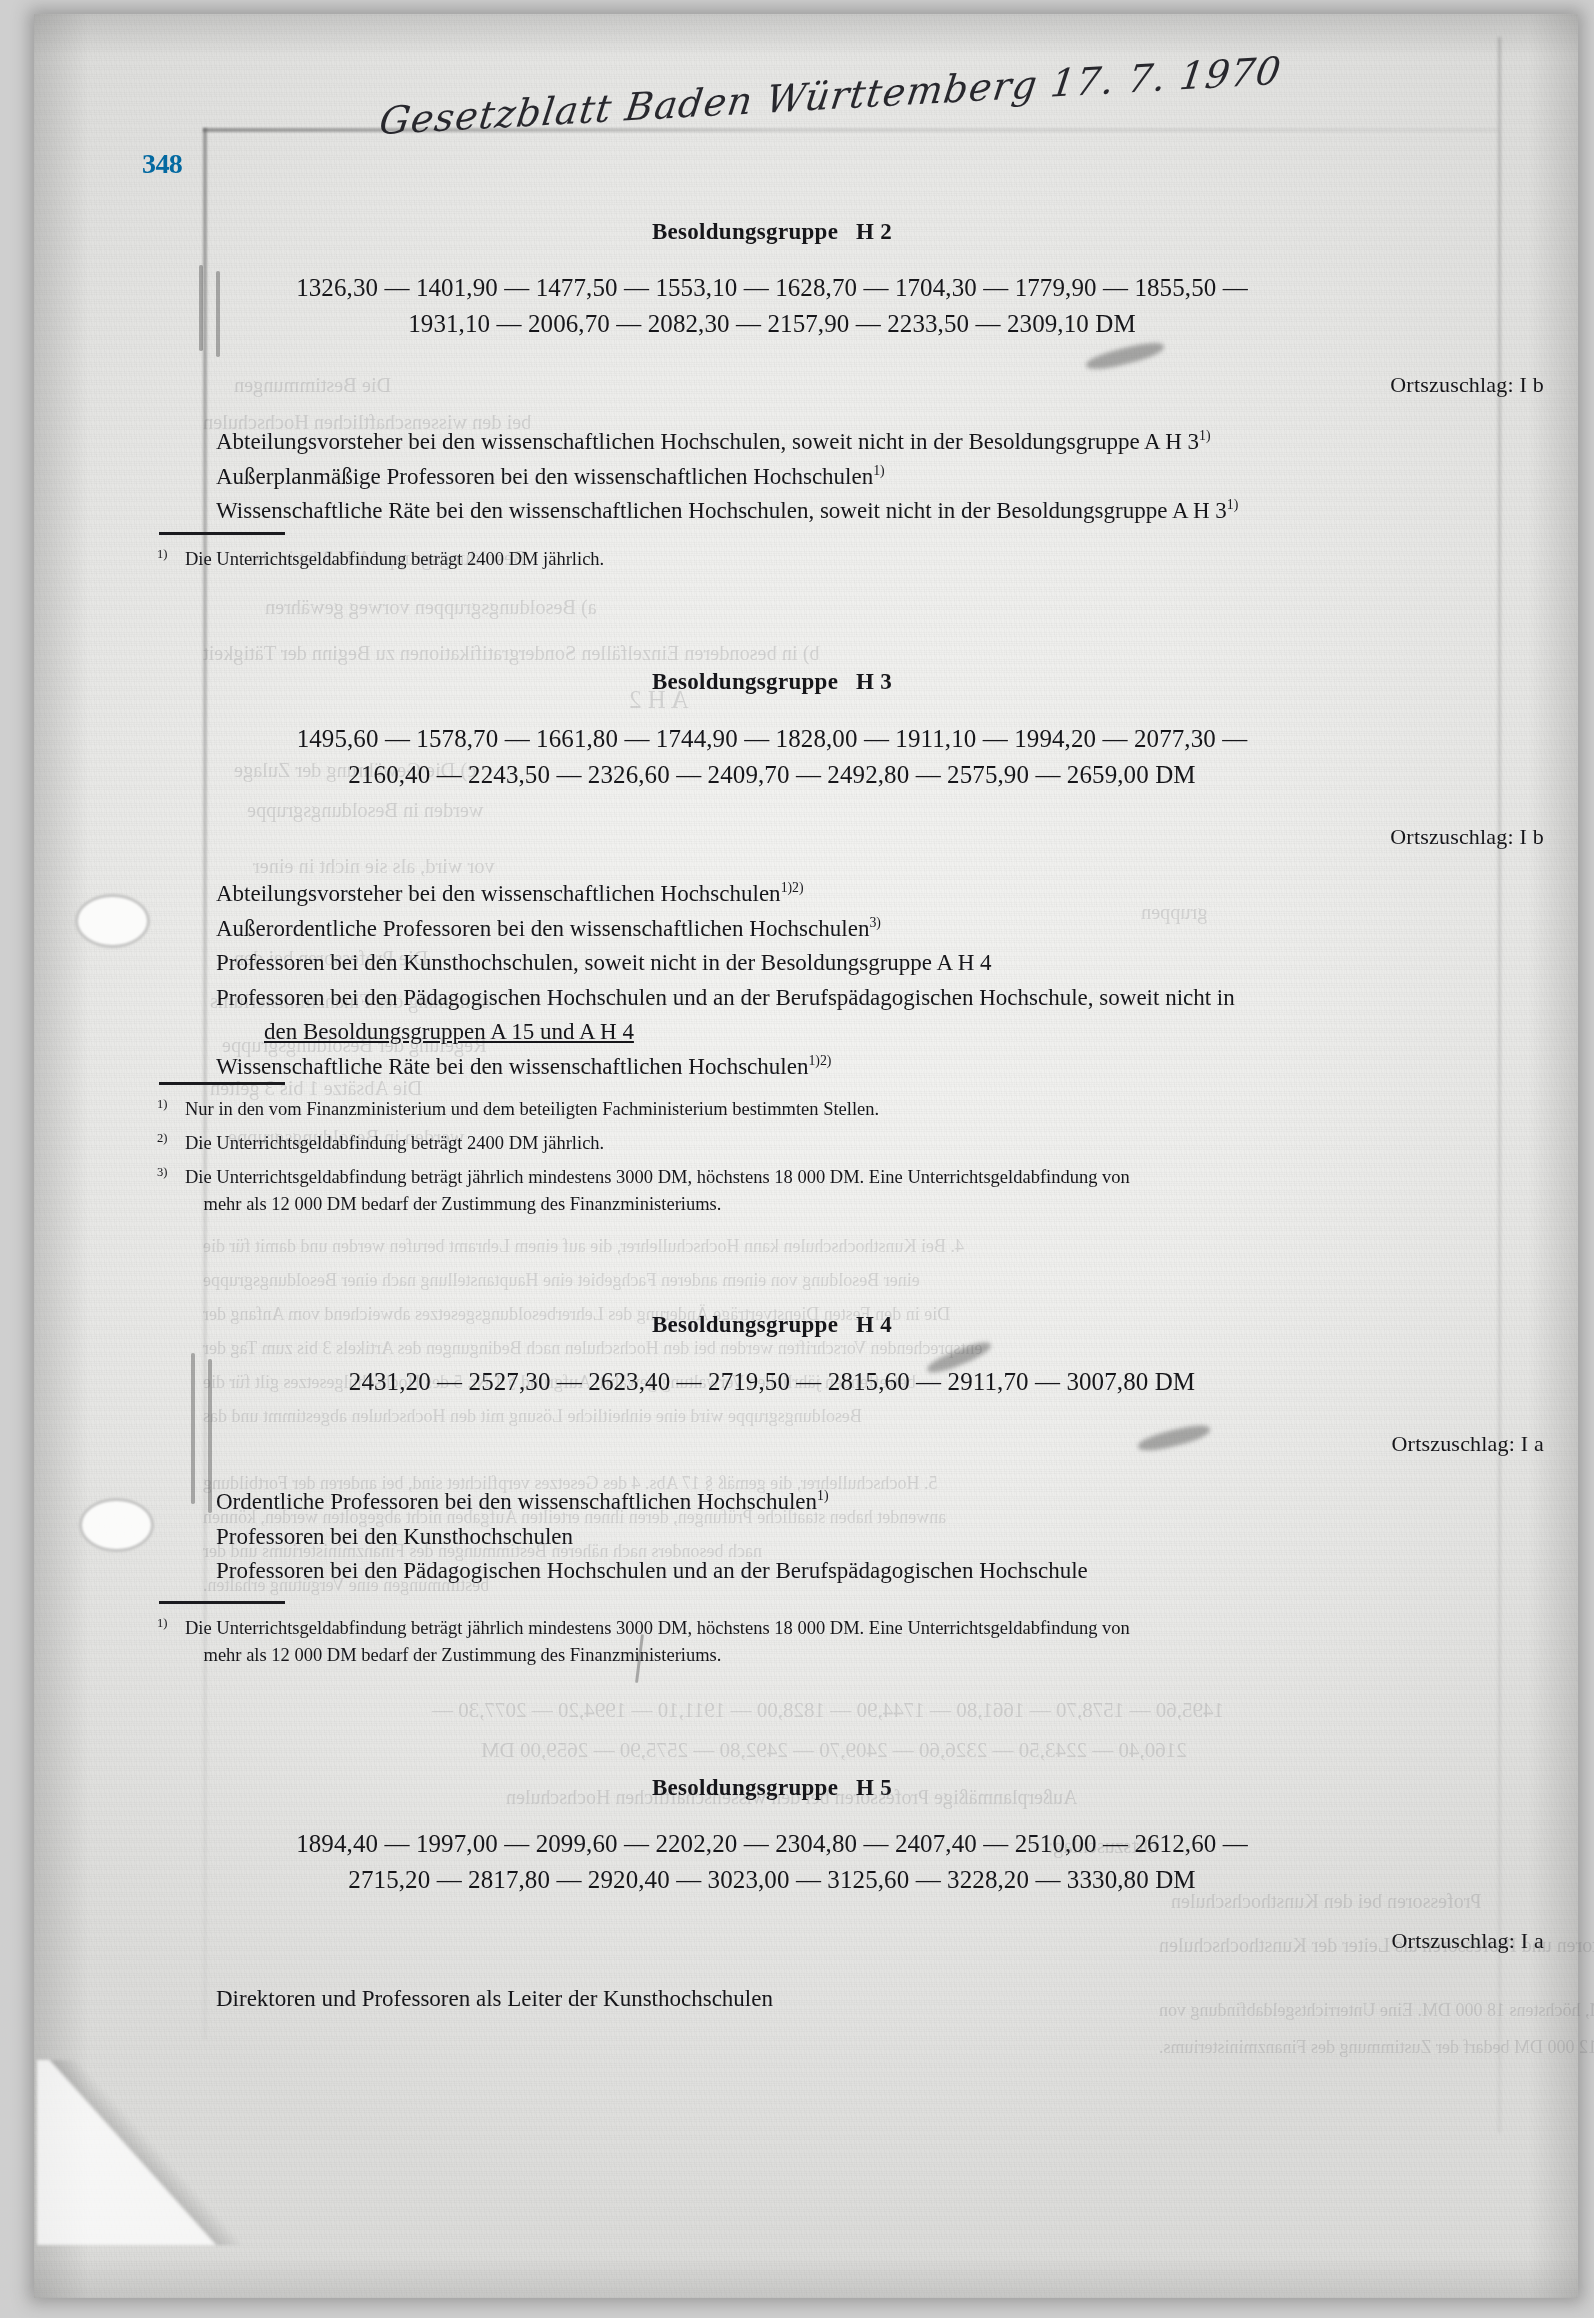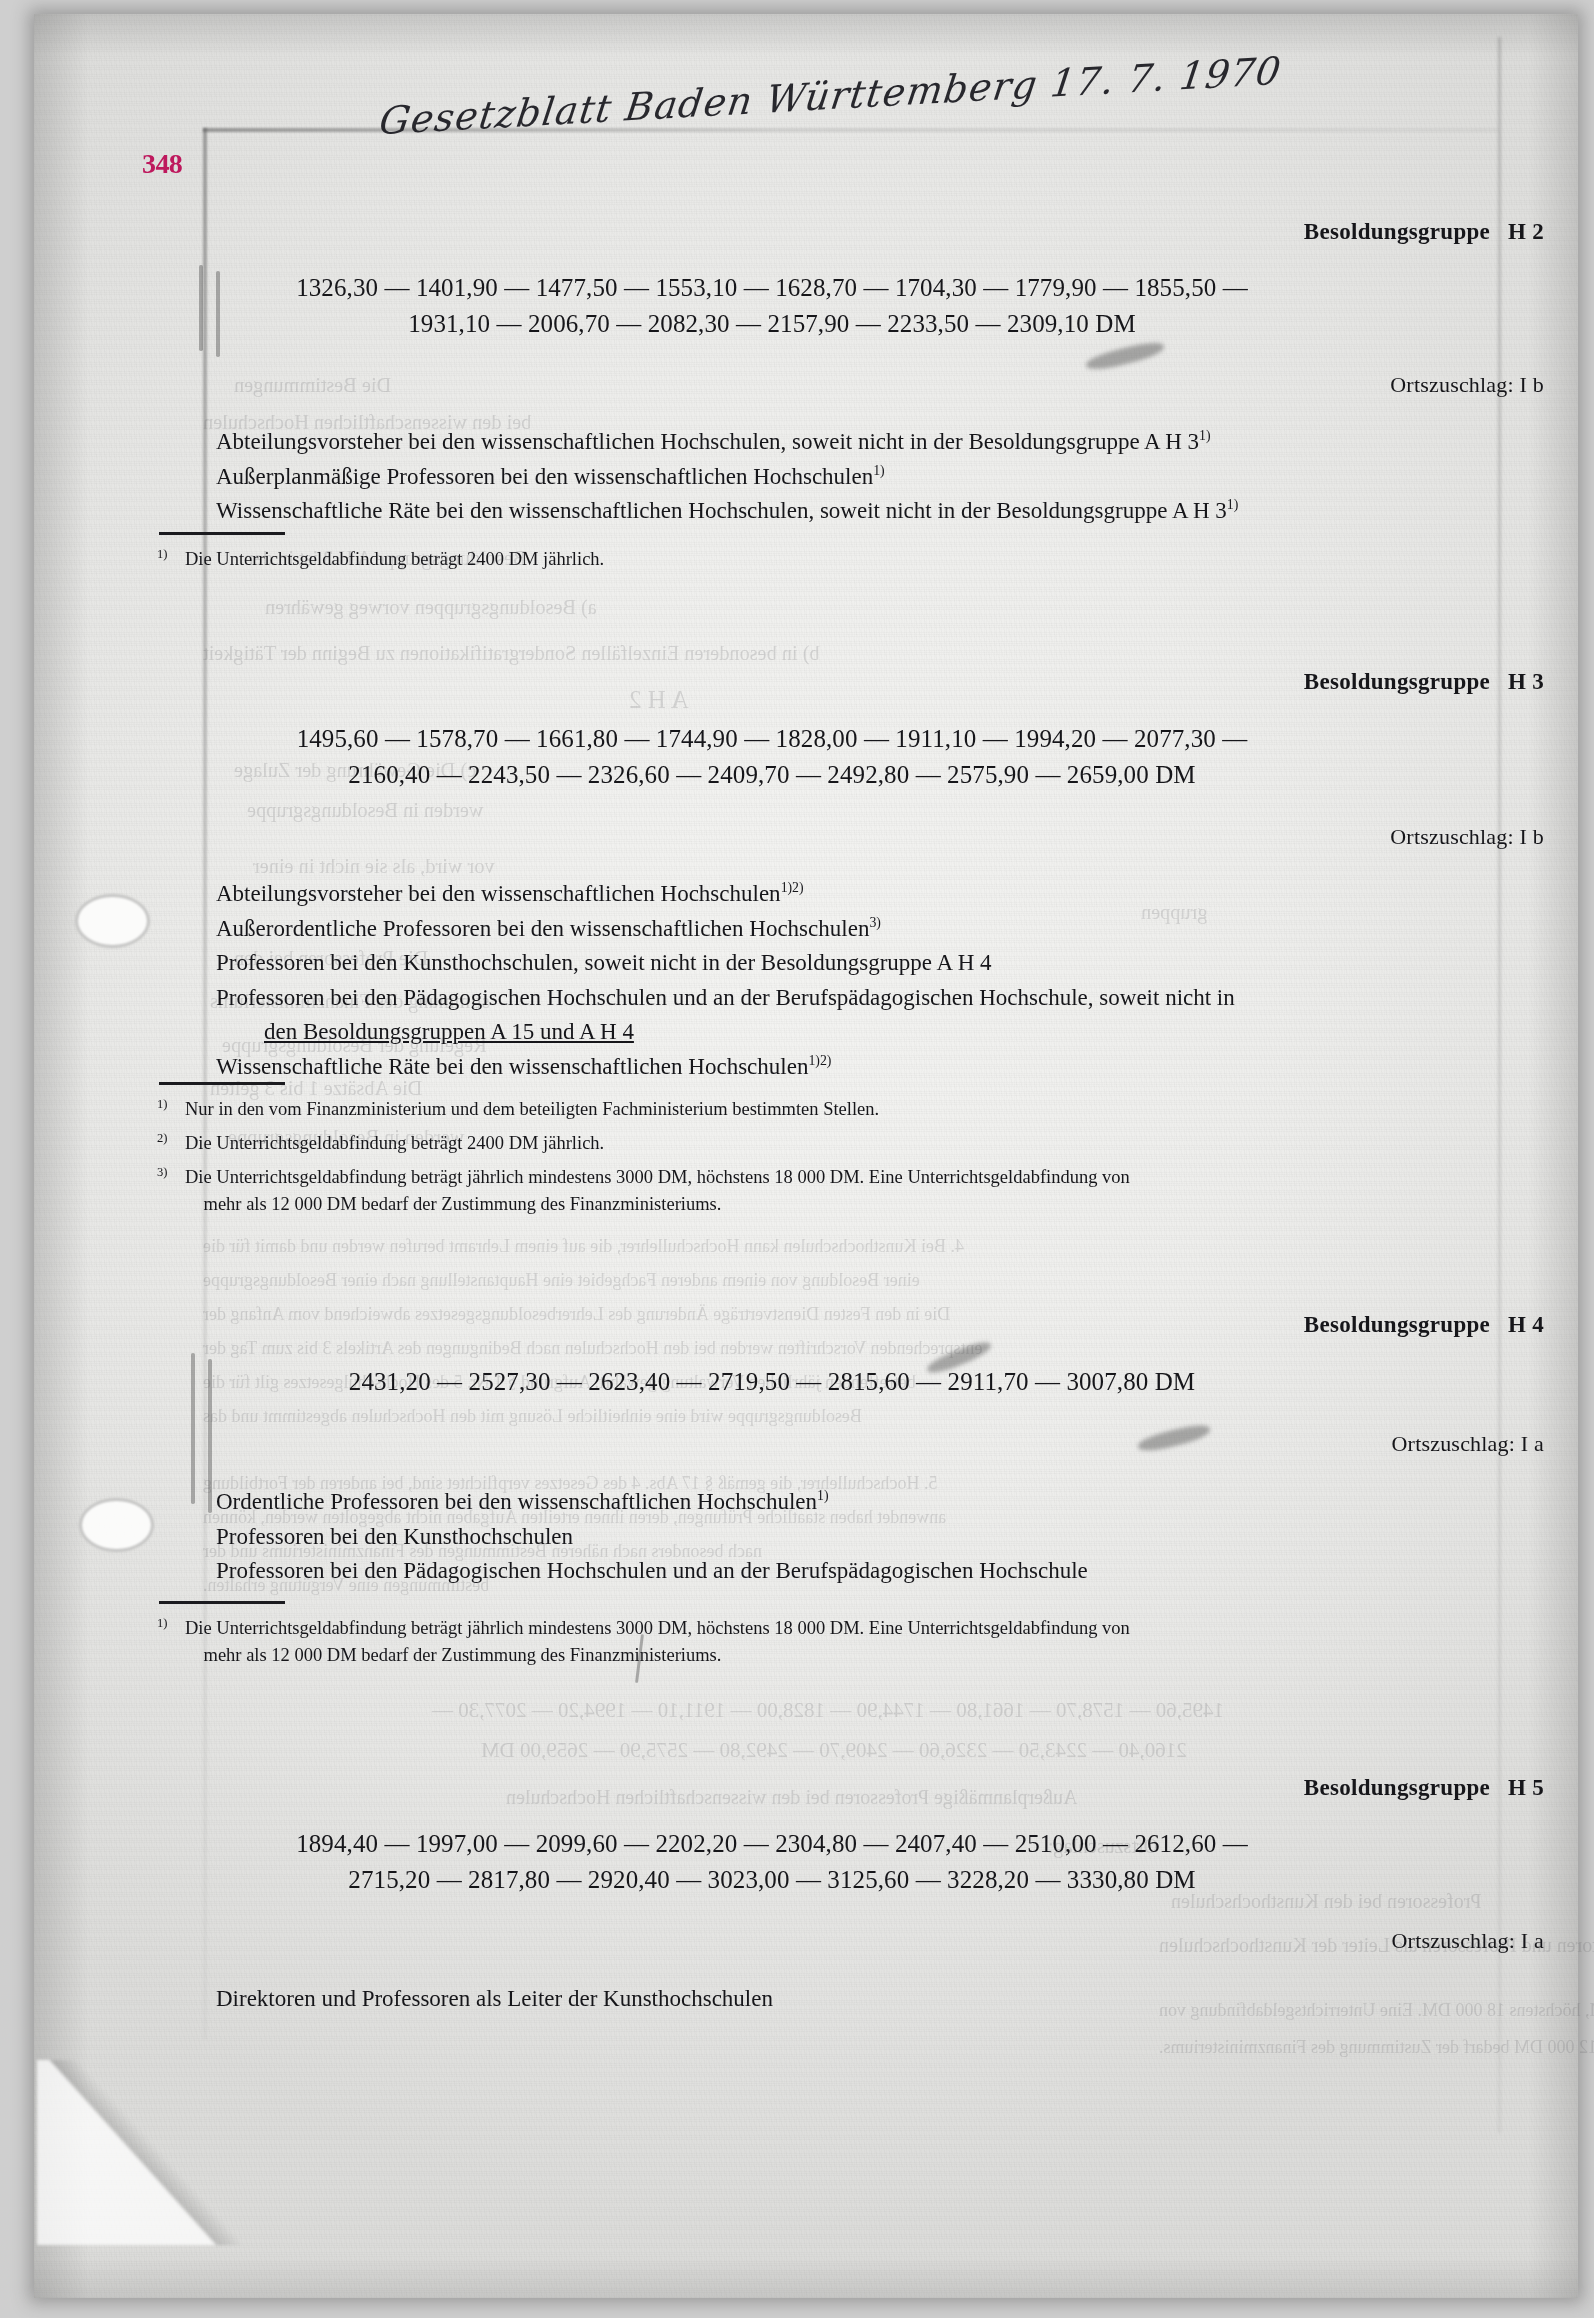--- a/index.html
+++ b/index.html
@@ -78,41 +78,41 @@
   #content{
     position:absolute;
     left:0;top:0;width:1544px;height:2284px;
     color:#16161a;
   }
 
   .pageno{
     position:absolute;left:142px;top:148px;
     font-size:28px;font-weight:bold;letter-spacing:-0.6px;
     font-family:"Liberation Serif", serif;
-    color:#be185d;
+    color:#0369a1;
   }
 
   
   .handwriting{
     position:absolute;left:379px;top:74px;
     font-family:"DejaVu Serif", serif;
     font-style:italic;
     font-size:38px;
     color:#1a1a20;
     transform:rotate(-3.2deg) skewX(-11deg);
     white-space:nowrap;
     letter-spacing:1.2px;
     font-weight:500;
     opacity:.93;
   }
 
   .block{position:absolute;left:0;width:1544px;}
 
   .grp-title{
-    text-align:right;
+    text-align:center;
     font-size:23px;
     font-weight:bold;
     letter-spacing:0.3px;
     margin:0 0 0 0;
   }
   .grp-title .sp{letter-spacing:0;}
 
   .scale{
     text-align:center;
     font-size:25px;

